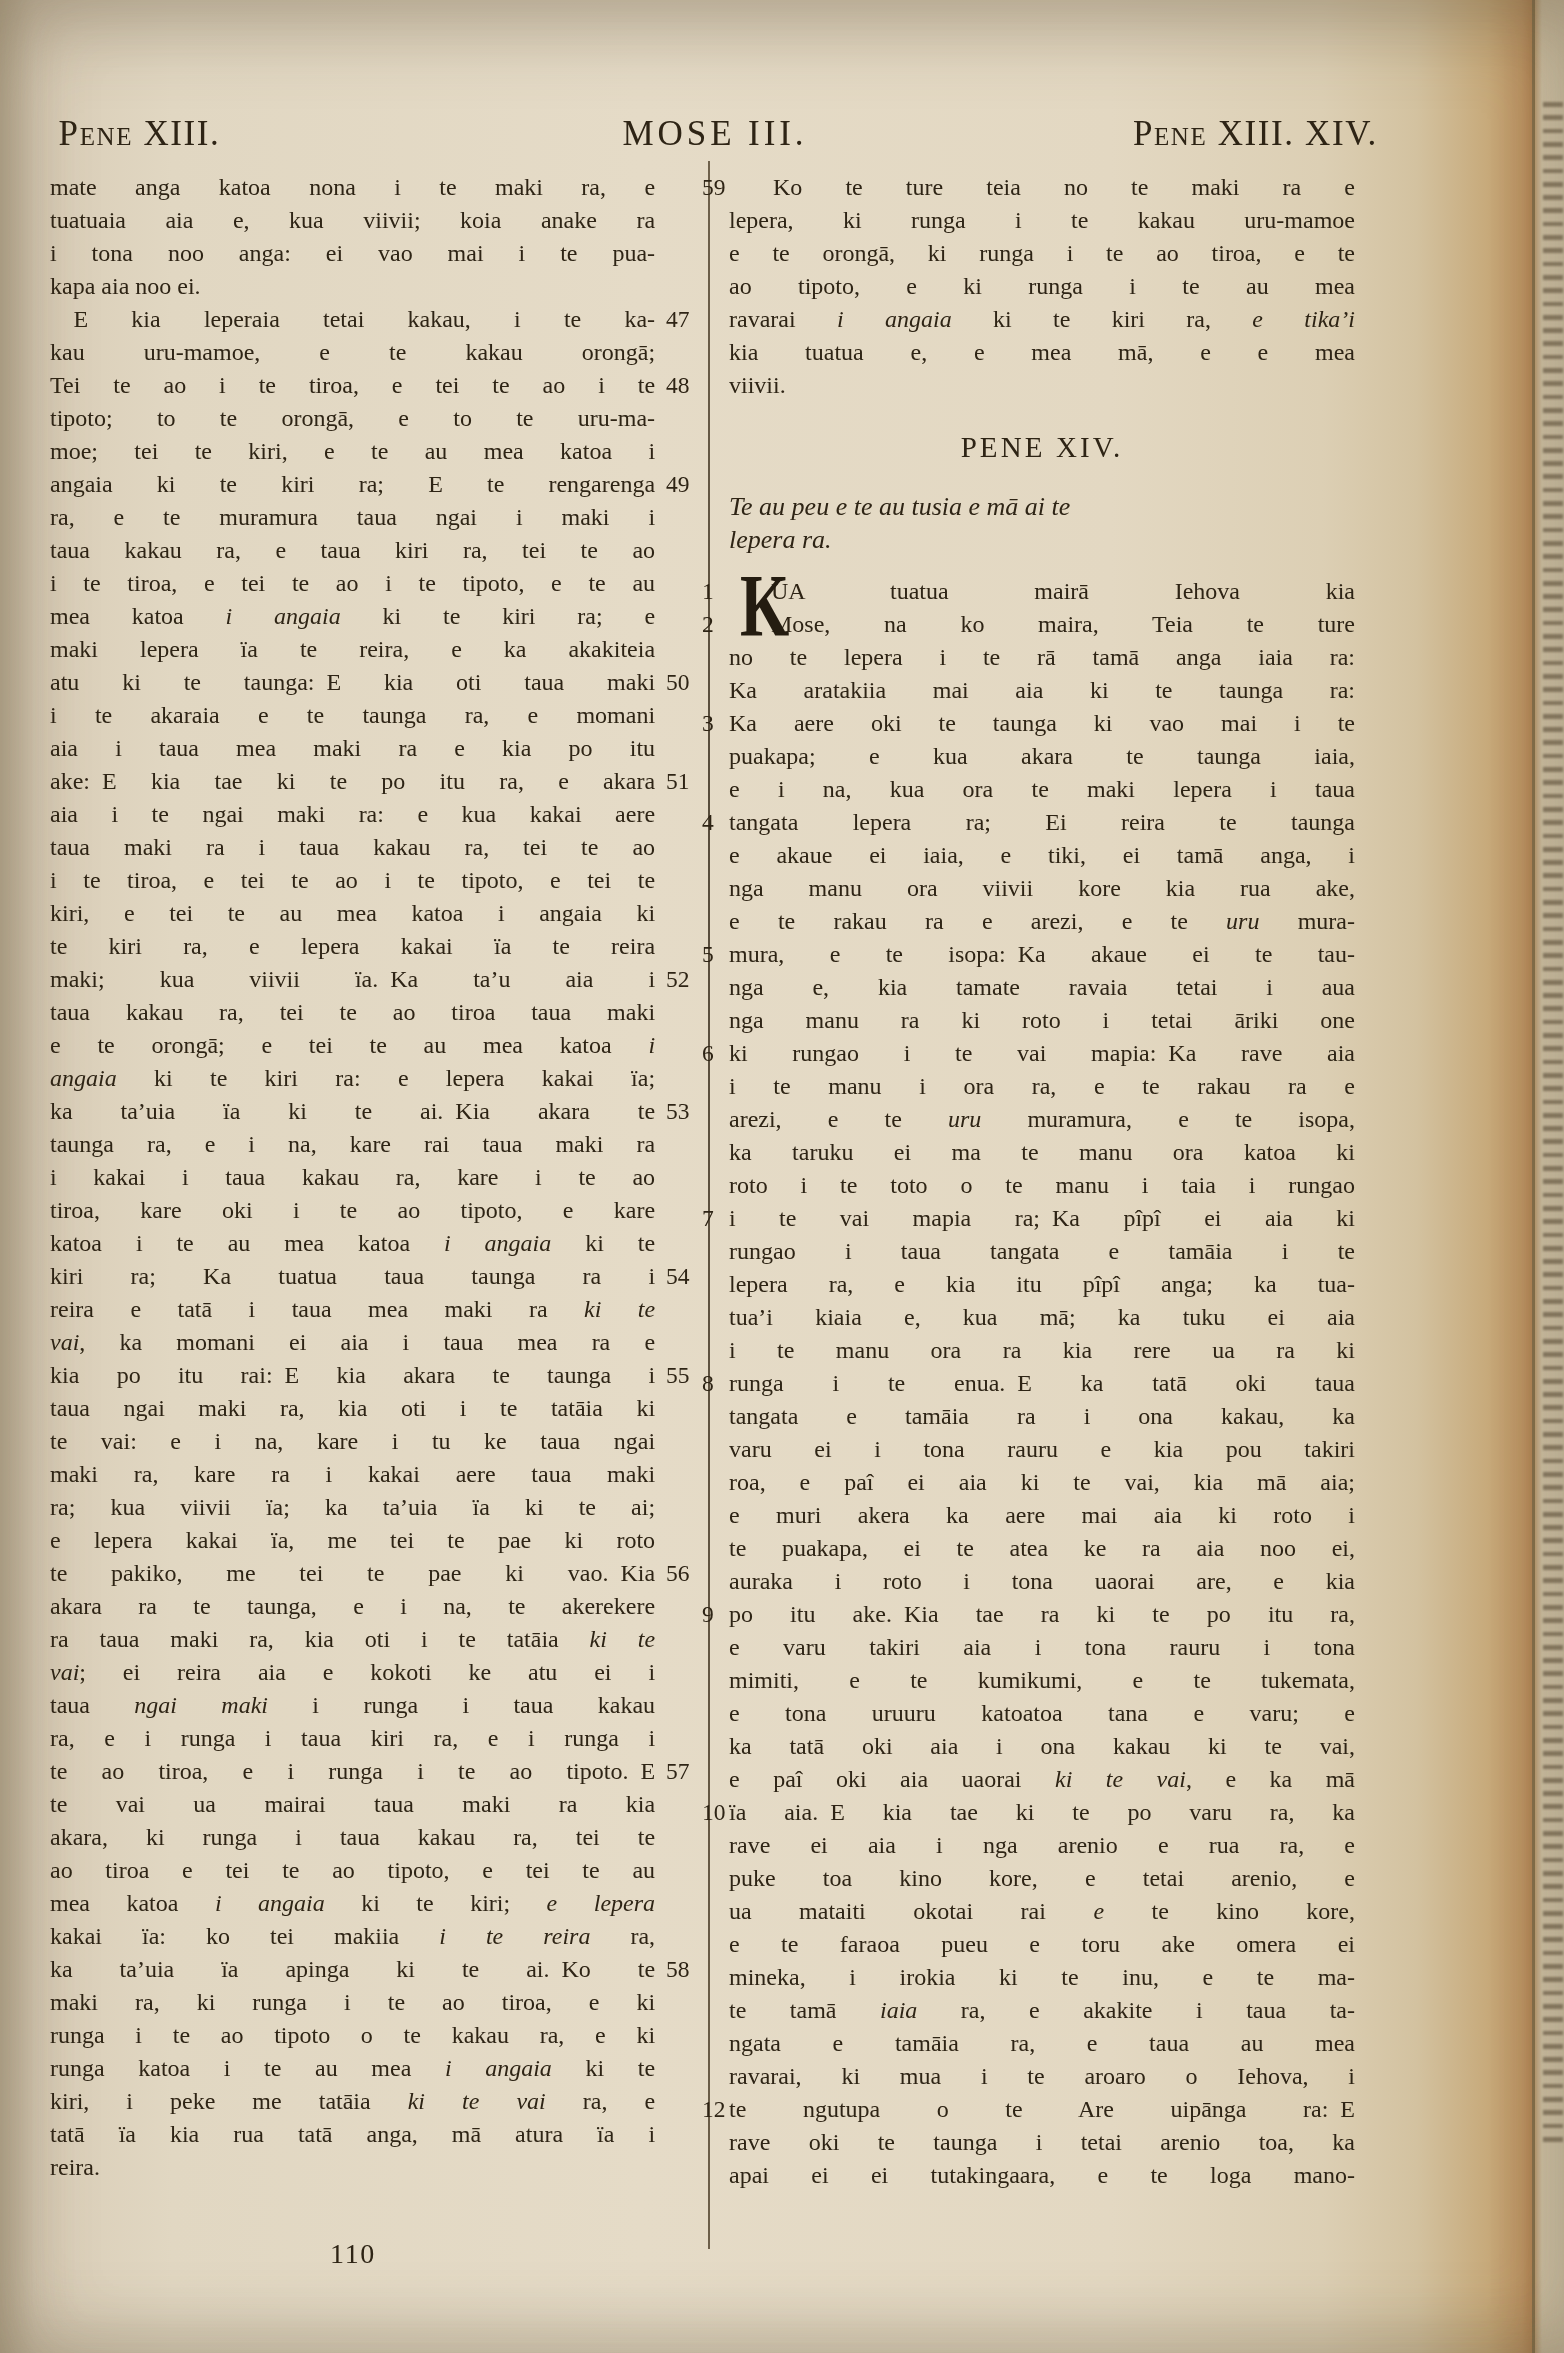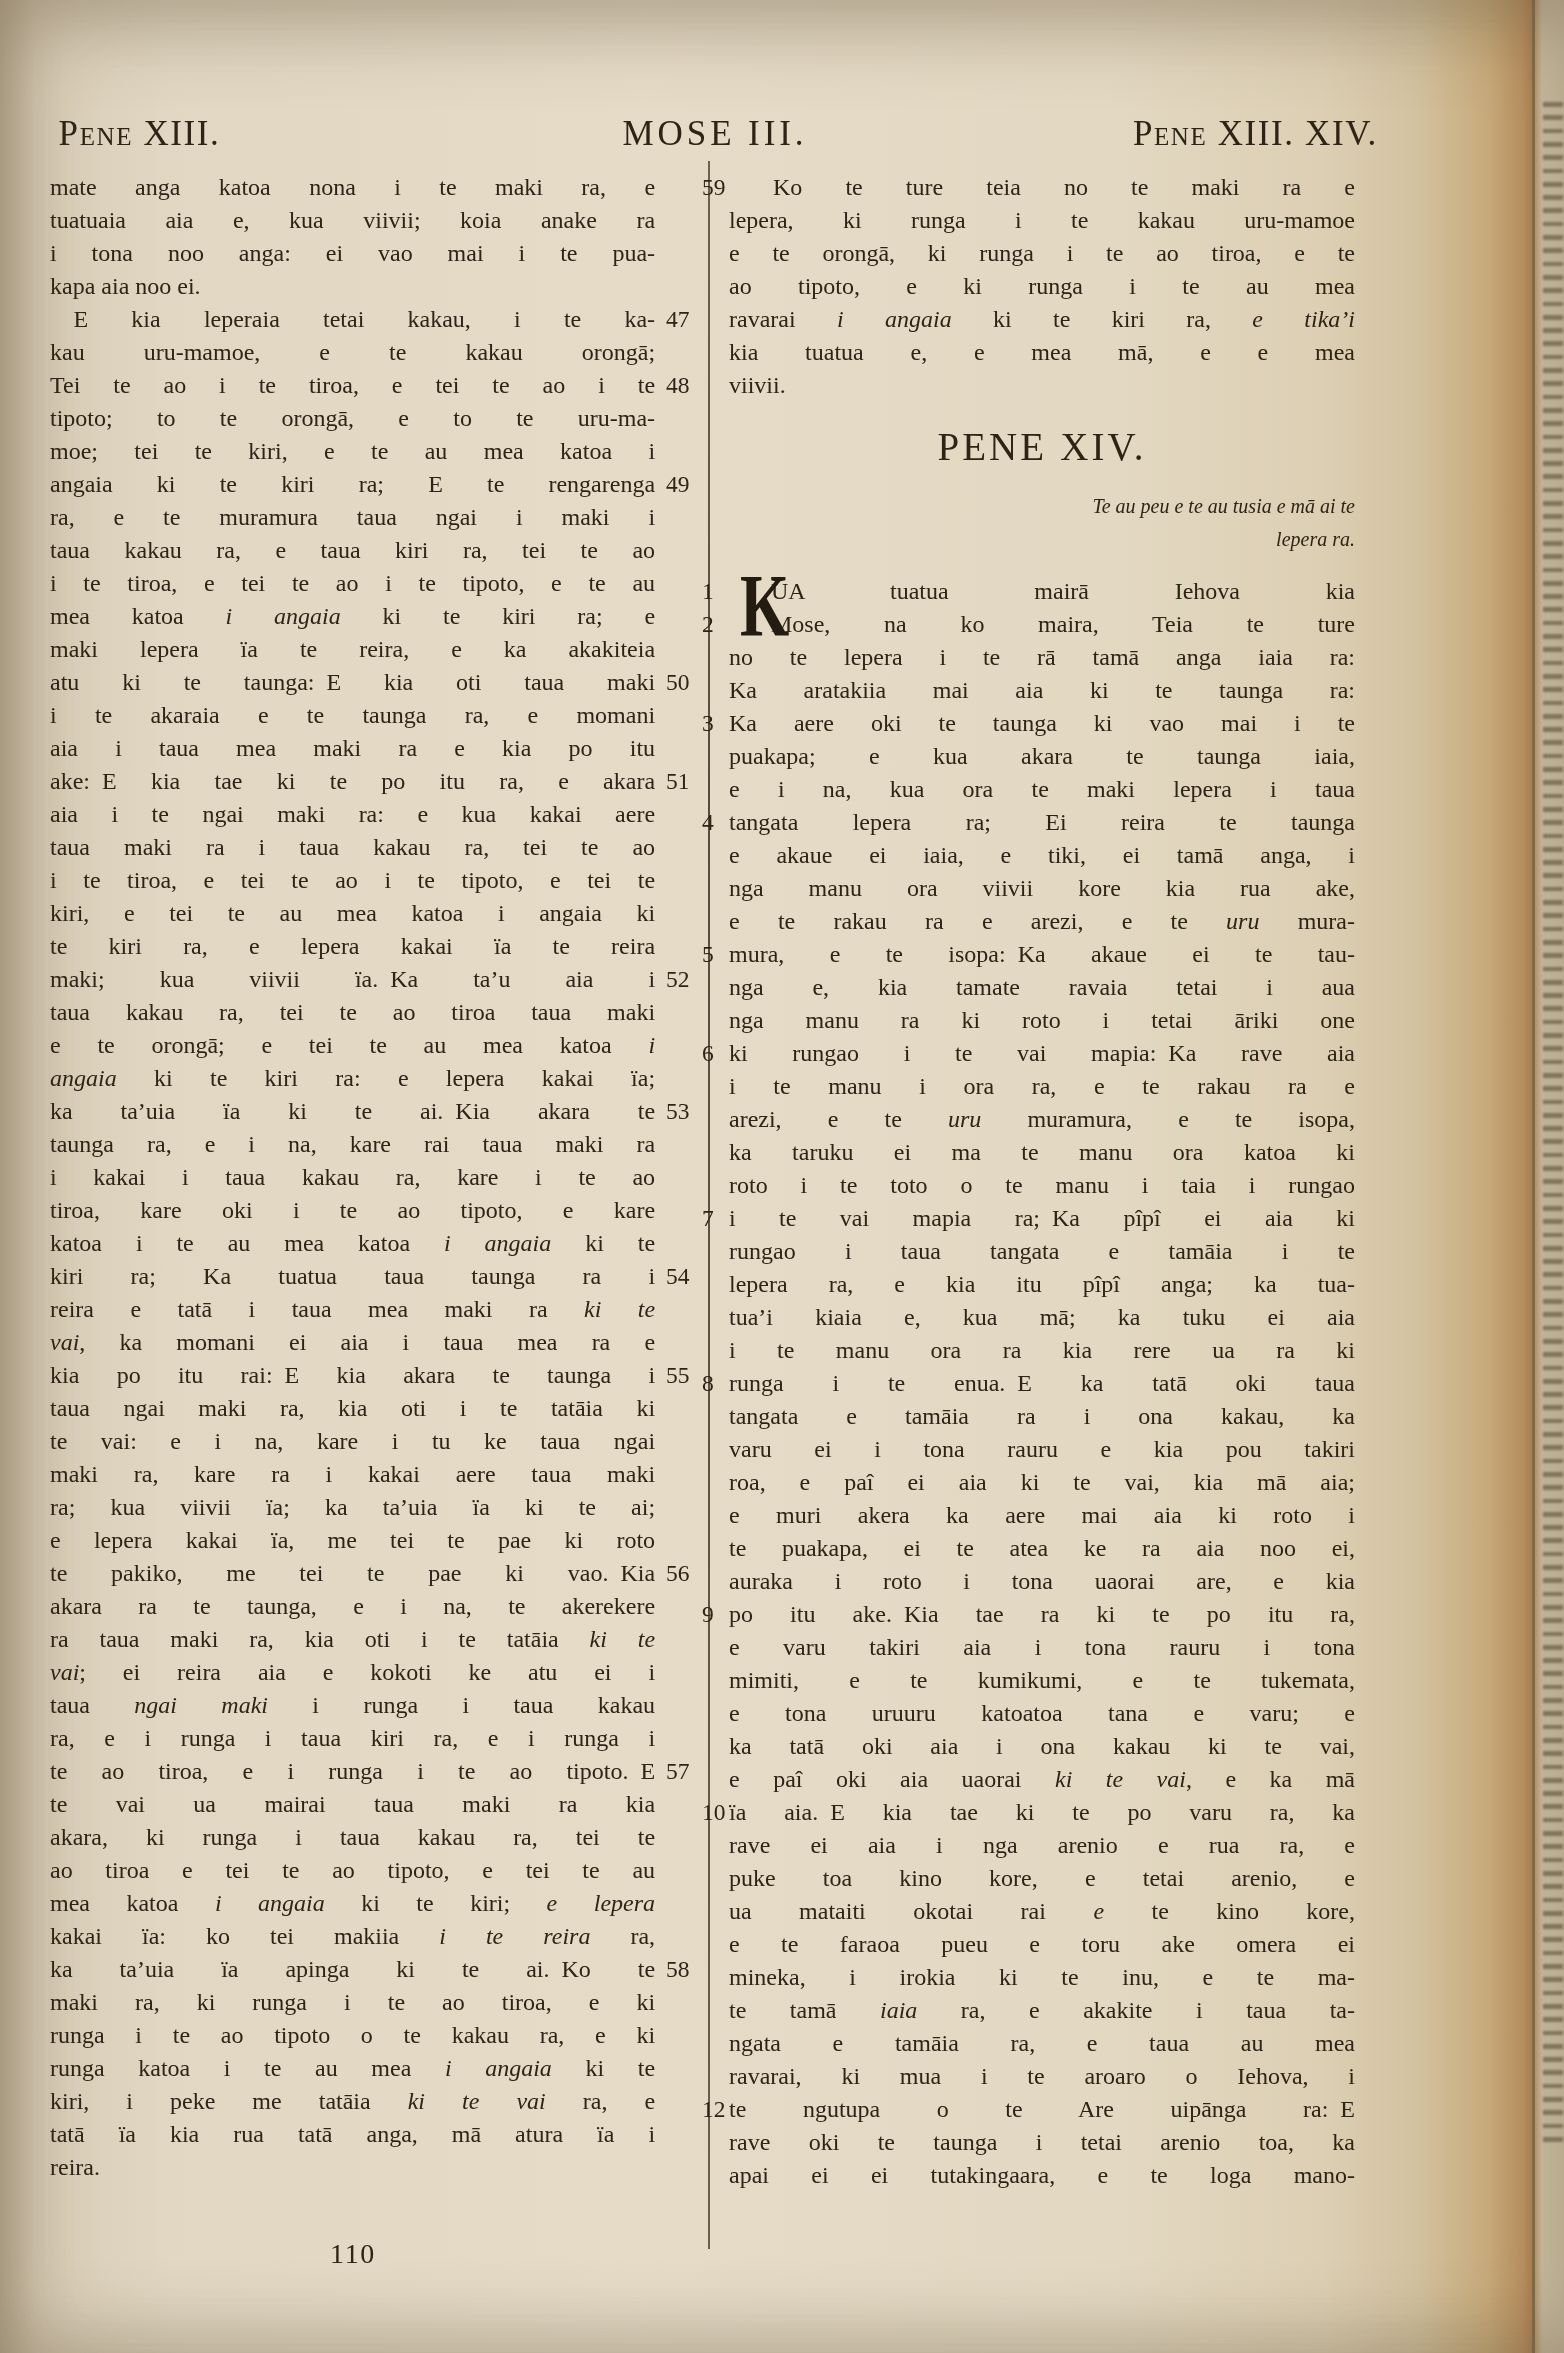--- a/index.html
+++ b/index.html
@@ -41,23 +41,23 @@
   .t.last{text-align-last:left;}
   .t.ind1{padding-left:23.5px;}
   .t.ind2{padding-left:44px;}
   .t.dc{padding-left:42px;}
   .num{line-height:33px;font-size:23.5px;}
   .lc .t{width:606px;}
   .lc .num{width:49px;box-sizing:border-box;padding-left:11px;}
   .rc .num{width:27px;}
   .rc .t{width:626px;}
   .chap-head{width:626px;margin:26px 0 0 27px;text-align:center;
-    font-size:39px;letter-spacing:3.1px;line-height:38px;height:38px;}
+    font-size:29px;letter-spacing:3.1px;line-height:38px;height:38px;}
   .chap-summary{margin:23.5px 0 0 27px;width:626px;}
-  .chap-summary .sline{font-style:italic;text-align:right;line-height:33px;font-size:20px;}
+  .chap-summary .sline{font-style:italic;text-align:left;line-height:33px;font-size:26px;}
   .verses{margin-top:19.6px;position:relative;}
   .dropcap{position:absolute;left:740px;top:574px;font-size:88px;line-height:64px;
     font-weight:bold;transform:scaleX(.72);transform-origin:left top;color:#241c10;}
   .pagenum{position:absolute;left:50px;top:2238px;width:606px;text-align:center;
     font-size:28px;letter-spacing:1.6px;}
 </style>
 </head>
 <body>
 
 <div class="page">

